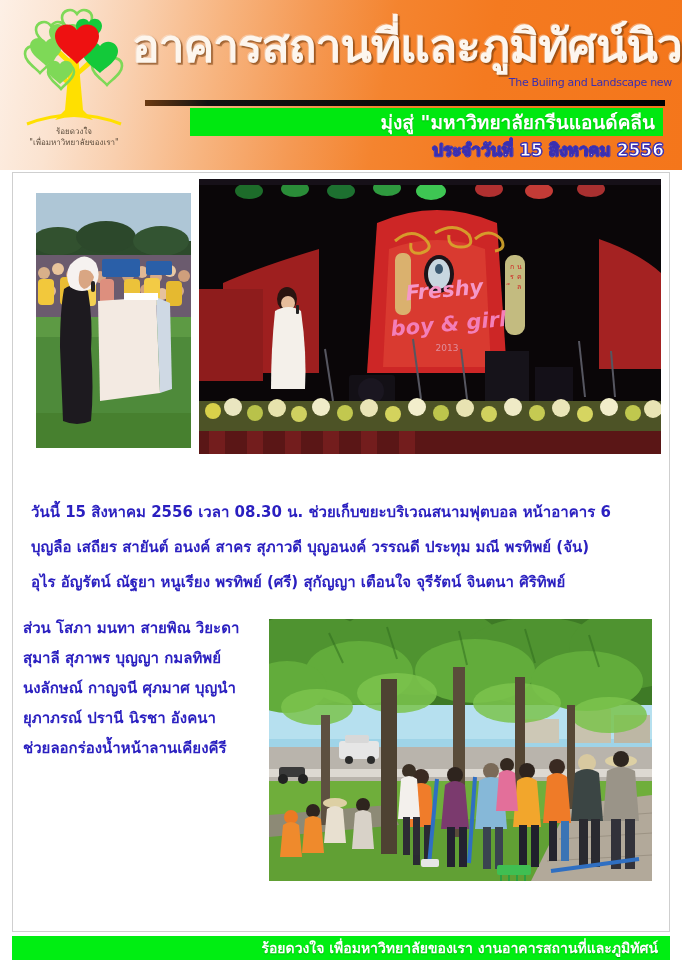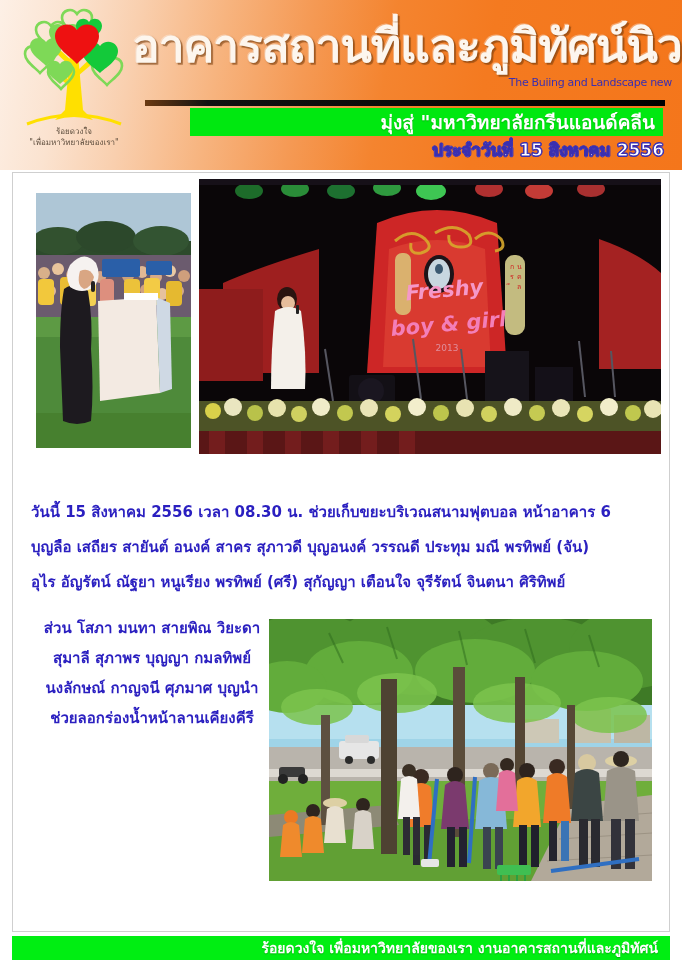--- a/index.html
+++ b/index.html
@@ -190,21 +190,20 @@
     color: #2a1fc0;
     line-height: 35px;
     white-space: nowrap;
   }
 
   .article-left {
     position: absolute;
     left: 10px;
     top: 440px;
     width: 258px;
-    text-align: center;
   }
   .line-l {
     font-family: "DejaVu Sans", sans-serif;
     font-size: 15px;
     font-weight: bold;
     color: #2a1fc0;
     line-height: 30px;
     white-space: nowrap;
   }
 
@@ -469,20 +468,21 @@
     <div class="article-top">
       <div class="line">วันนี้ 15 สิงหาคม 2556 เวลา 08.30 น. ช่วยเก็บขยะบริเวณสนามฟุตบอล หน้าอาคาร 6</div>
       <div class="line">บุญลือ เสถียร  สายันต์ อนงค์ สาคร สุภาวดี  บุญอนงค์ วรรณดี ประทุม  มณี พรทิพย์ (จัน)</div>
       <div class="line">อุไร  อัญรัตน์   ณัฐยา หนูเรียง พรทิพย์ (ศรี) สุกัญญา  เตือนใจ จุรีรัตน์ จินตนา ศิริทิพย์</div>
     </div>
 
     <div class="article-left">
       <div class="line-l">ส่วน โสภา มนทา สายพิณ วิยะดา</div>
       <div class="line-l">สุมาลี สุภาพร บุญญา กมลทิพย์</div>
       <div class="line-l">นงลักษณ์ กาญจนี ศุภมาศ บุญนำ</div>
+      <div class="line-l">ยุภาภรณ์ ปรานี นิรชา อังคนา</div>
       <div class="line-l">ช่วยลอกร่องน้ำหน้าลานเคียงคีรี</div>
     </div>
 
     <div class="photo-cleanup">
       <svg class="img-svg" viewBox="0 0 383 262" preserveAspectRatio="none">
         <rect width="383" height="262" fill="#9fd4e8"></rect>
         <rect y="0" width="383" height="120" fill="#b6e0ef"></rect>
 
         <rect x="300" y="90" width="42" height="34" fill="#c8c2ae"></rect>
         <rect x="345" y="96" width="36" height="28" fill="#bdb7a4"></rect>

